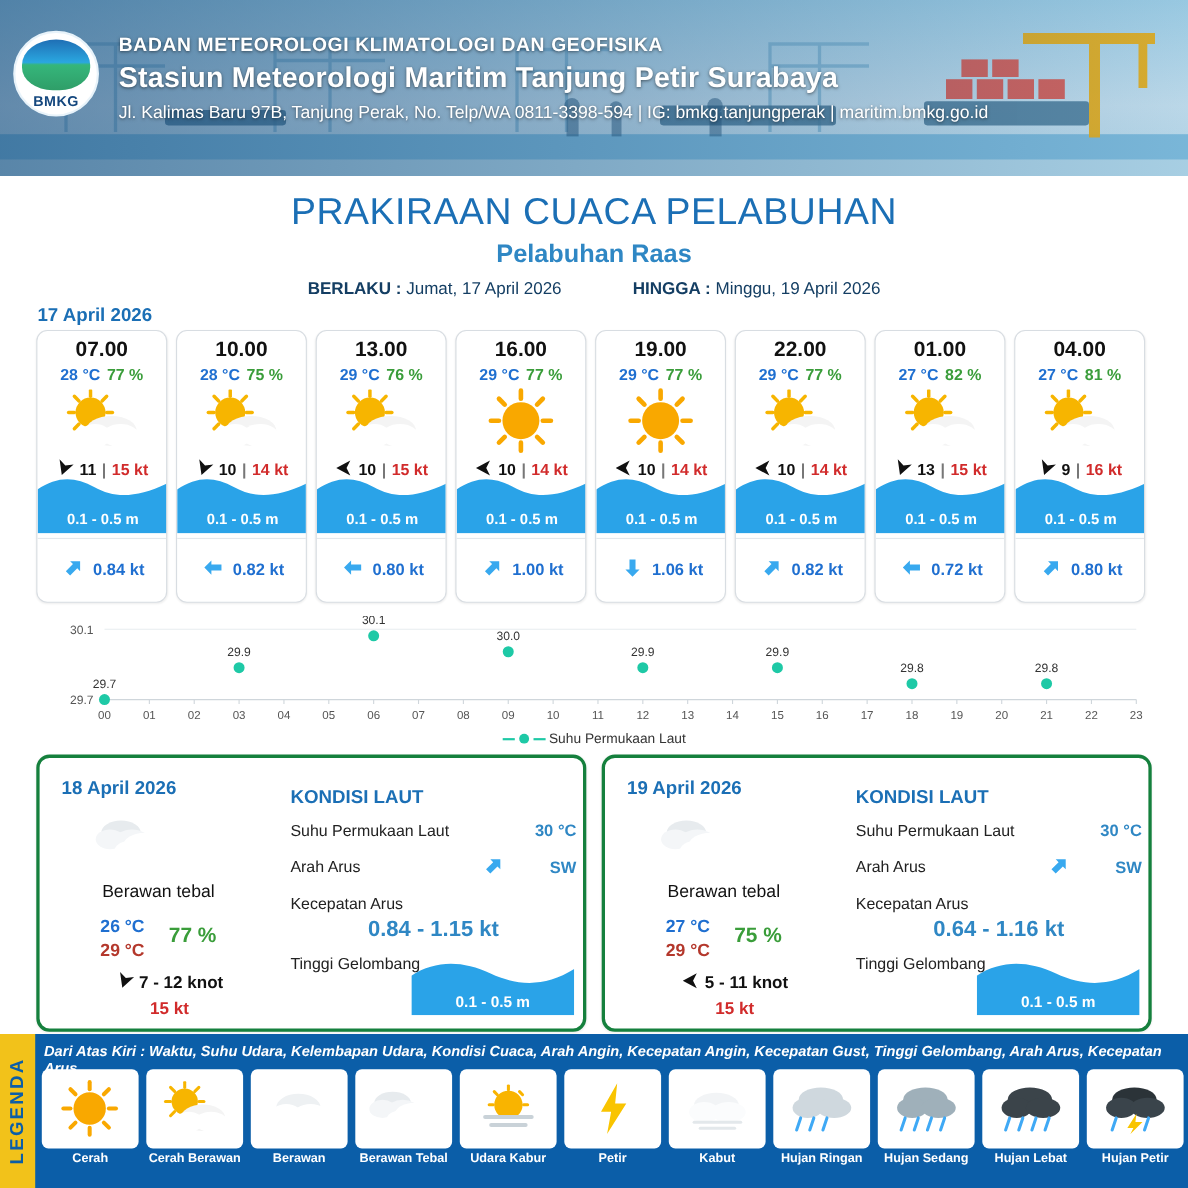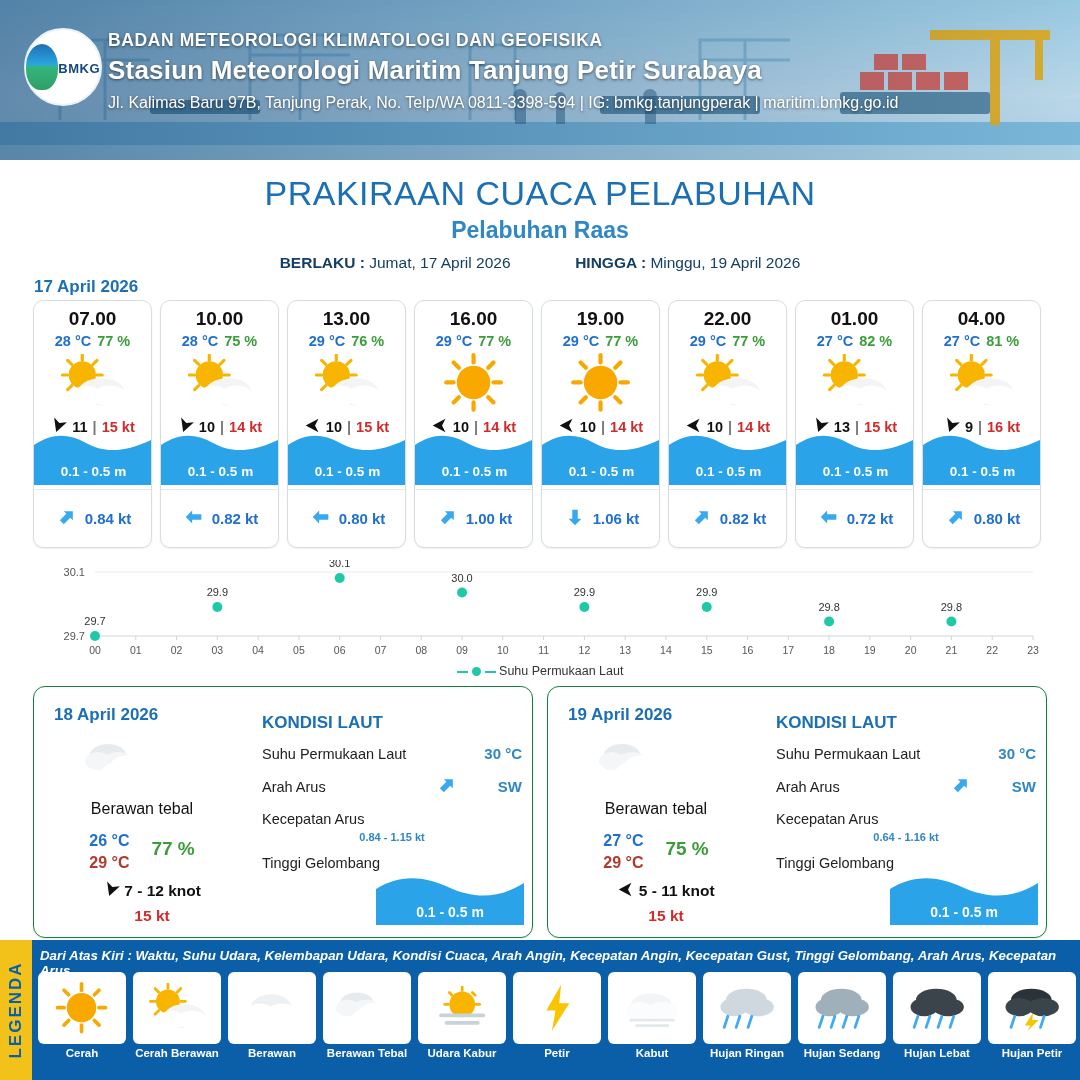--- a/index.html
+++ b/index.html
@@ -13,22 +13,22 @@
     position:relative; height:160px; width:1080px;
     background: linear-gradient(180deg,#9fd4ea 0%, #bfe3f2 45%, #a6d8ec 70%, #cfe9f5 100%);
     overflow:hidden;
   }
   .header .sky { position:absolute; inset:0; }
   .hdr-overlay {
     position:absolute; left:0; top:0; width:1080px; height:160px;
     background: linear-gradient(90deg, rgba(10,60,110,0.55) 0%, rgba(10,60,110,0.30) 55%, rgba(10,60,110,0.10) 100%);
   }
   .logo {
-    position:absolute; left:24px; top:28px; width:78px; height:78px; border-radius:50%;
-    background:#fff; border:2px solid #e8f3fa; display:flex; flex-direction:row;
+    position:absolute; left:12px; top:28px; width:78px; height:78px; border-radius:50%;
+    background:#fff; border:2px solid #e8f3fa; display:flex; flex-direction:column;
     align-items:center; justify-content:center;
   }
   .logo .ring { width:62px;height:46px;border-radius:50% 50% 45% 45%; background:linear-gradient(180deg,#1f6fb5 0%, #2aa7e0 45%, #35b67b 50%, #2f9e68 100%);
     display:flex;align-items:flex-end;justify-content:center;}
   .logo .bmkg-text { font-size:13px; font-weight:bold; color:#14477e; letter-spacing:0.5px; margin-top:2px;}
   .hdr-text { position:absolute; left:108px; top:30px; color:#fff; text-shadow:0 1px 3px rgba(0,0,0,.55); }
   .hdr-line1 { font-size:17.5px; font-weight:bold; letter-spacing:0.6px; }
   .hdr-line2 { font-size:26px; font-weight:bold; margin-top:4px; letter-spacing:0.2px;}
   .hdr-line3 { font-size:16px; margin-top:8px; }
 
@@ -68,36 +68,36 @@
   .c-cur .val { color:#1f6fd0; font-size:15px; font-weight:bold; }
 
   
   .chart { position:absolute; left:33px; top:560px; width:1014px; height:120px; }
   .chart-legend { position:absolute; left:0; top:664px; width:1080px; text-align:center; font-size:12.5px; color:#333; }
   .legend-dot { display:inline-block; width:9px;height:9px;border-radius:50%;background:#1ec9a6; vertical-align:middle; margin:0 4px;}
   .legend-line { display:inline-block; width:11px;height:2px;background:#1ec9a6; vertical-align:middle;}
 
   
   .panels { position:absolute; left:33px; top:686px; display:flex; gap:14px; }
-  .panel { width:500px; height:252px; background:#fff; border:1px solid #15803d; border-radius:12px; position:relative; box-shadow:0 1px 2px rgba(0,0,0,0.07); }
+  .panel { width:500px; height:252px; background:#fff; border:3px solid #15803d; border-radius:12px; position:relative; box-shadow:0 1px 2px rgba(0,0,0,0.07); }
   .p-date { position:absolute; left:20px; top:18px; font-size:17px; font-weight:bold; color:#1b6fb5; }
   .p-icon { position:absolute; left:48px; top:50px; }
   .p-cond { position:absolute; left:18px; top:113px; width:180px; text-align:center; font-size:16px; color:#111; }
   .p-tt { position:absolute; left:18px; top:119px; width:180px; display:flex; justify-content:center; gap:22px; align-items:flex-start;margin-top:24px;}
   .p-temps { font-size:16px; font-weight:bold; line-height:1.35; }
   .p-tmin { color:#1f6fd0; }
   .p-tmax { color:#b4382c; }
   .p-hum { font-size:19px; font-weight:bold; color:#3a9d3a; padding-top:8px; }
   .p-wind { position:absolute; left:18px; top:194px; width:200px; text-align:center; font-size:15.5px; font-weight:bold; color:#111;}
   .p-gust { position:absolute; left:18px; top:220px; width:200px; text-align:center; font-size:15.5px; font-weight:bold; color:#d12b2b;}
   .p-right { position:absolute; left:228px; top:26px; width:260px; }
   .p-kl { font-size:17px; font-weight:bold; color:#1b6fb5; }
   .p-row { display:flex; justify-content:space-between; align-items:center; margin-top:12px; font-size:14.5px; color:#222;}
   .p-val { color:#2f87c4; font-weight:bold; font-size:15px;margin-left:35px;}
-  .p-cur-val { color:#2f87c4; font-weight:bold; font-size:11px;}
+  .p-cur-val { color:#2f87c4; font-weight:bold; font-size:20px;}
   .p-wavebox { position:absolute; right:8px; bottom:12px; width:148px; height:52px; }
 
   
   .legenda { position:absolute; left:0; top:940px; width:1080px; height:140px; background:#0b5ea8; }
   .leg-side { position:absolute; left:0; top:0; width:32px; height:140px; background:#f2c21a; color:#0b5ea8;
     font-weight:bold; font-size:17px; letter-spacing:2px; display:flex; align-items:center; justify-content:center;}
   .leg-side span { transform:rotate(-90deg); white-space:nowrap; }
   .leg-note { position:absolute; left:40px; top:8px; color:#fff; font-size:13.3px; font-style:italic; font-weight:bold;}
   .leg-items { position:absolute; left:38px; top:32px; display:flex; gap:7px;font-weight:bold; }
   .leg-item { width:88px; }

